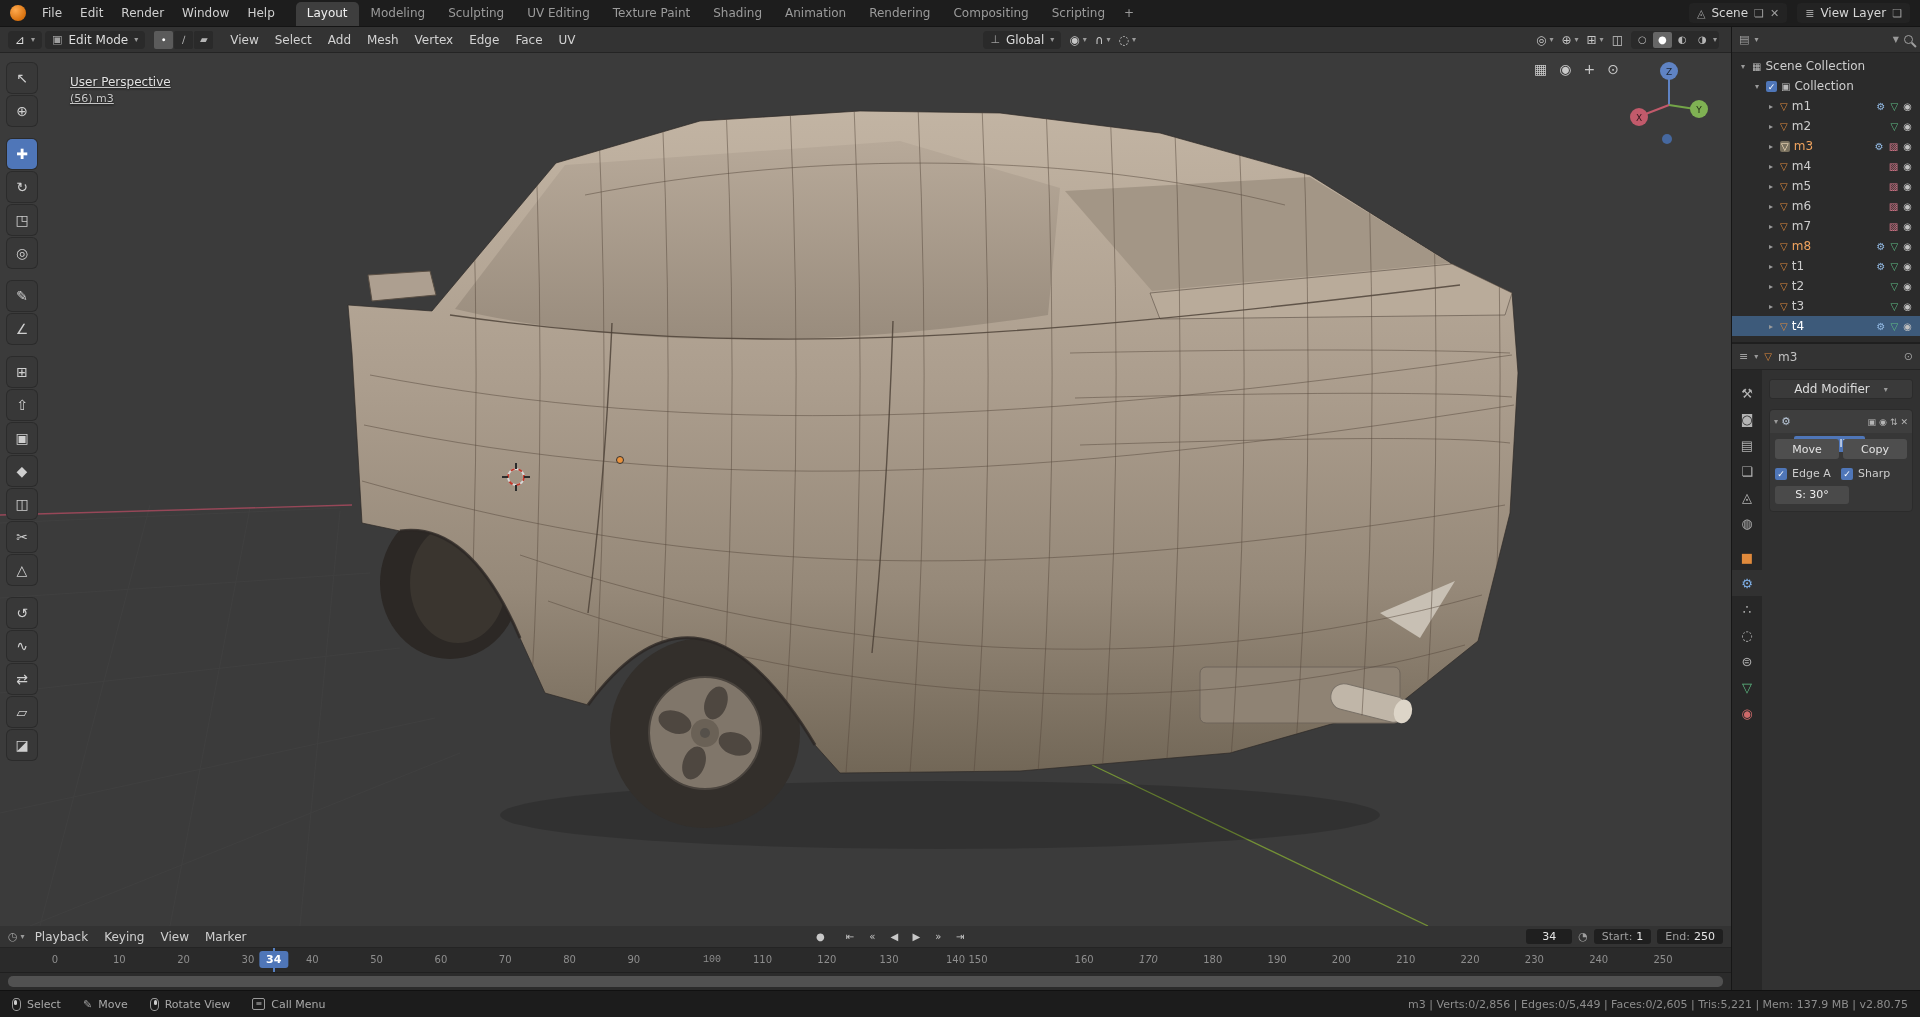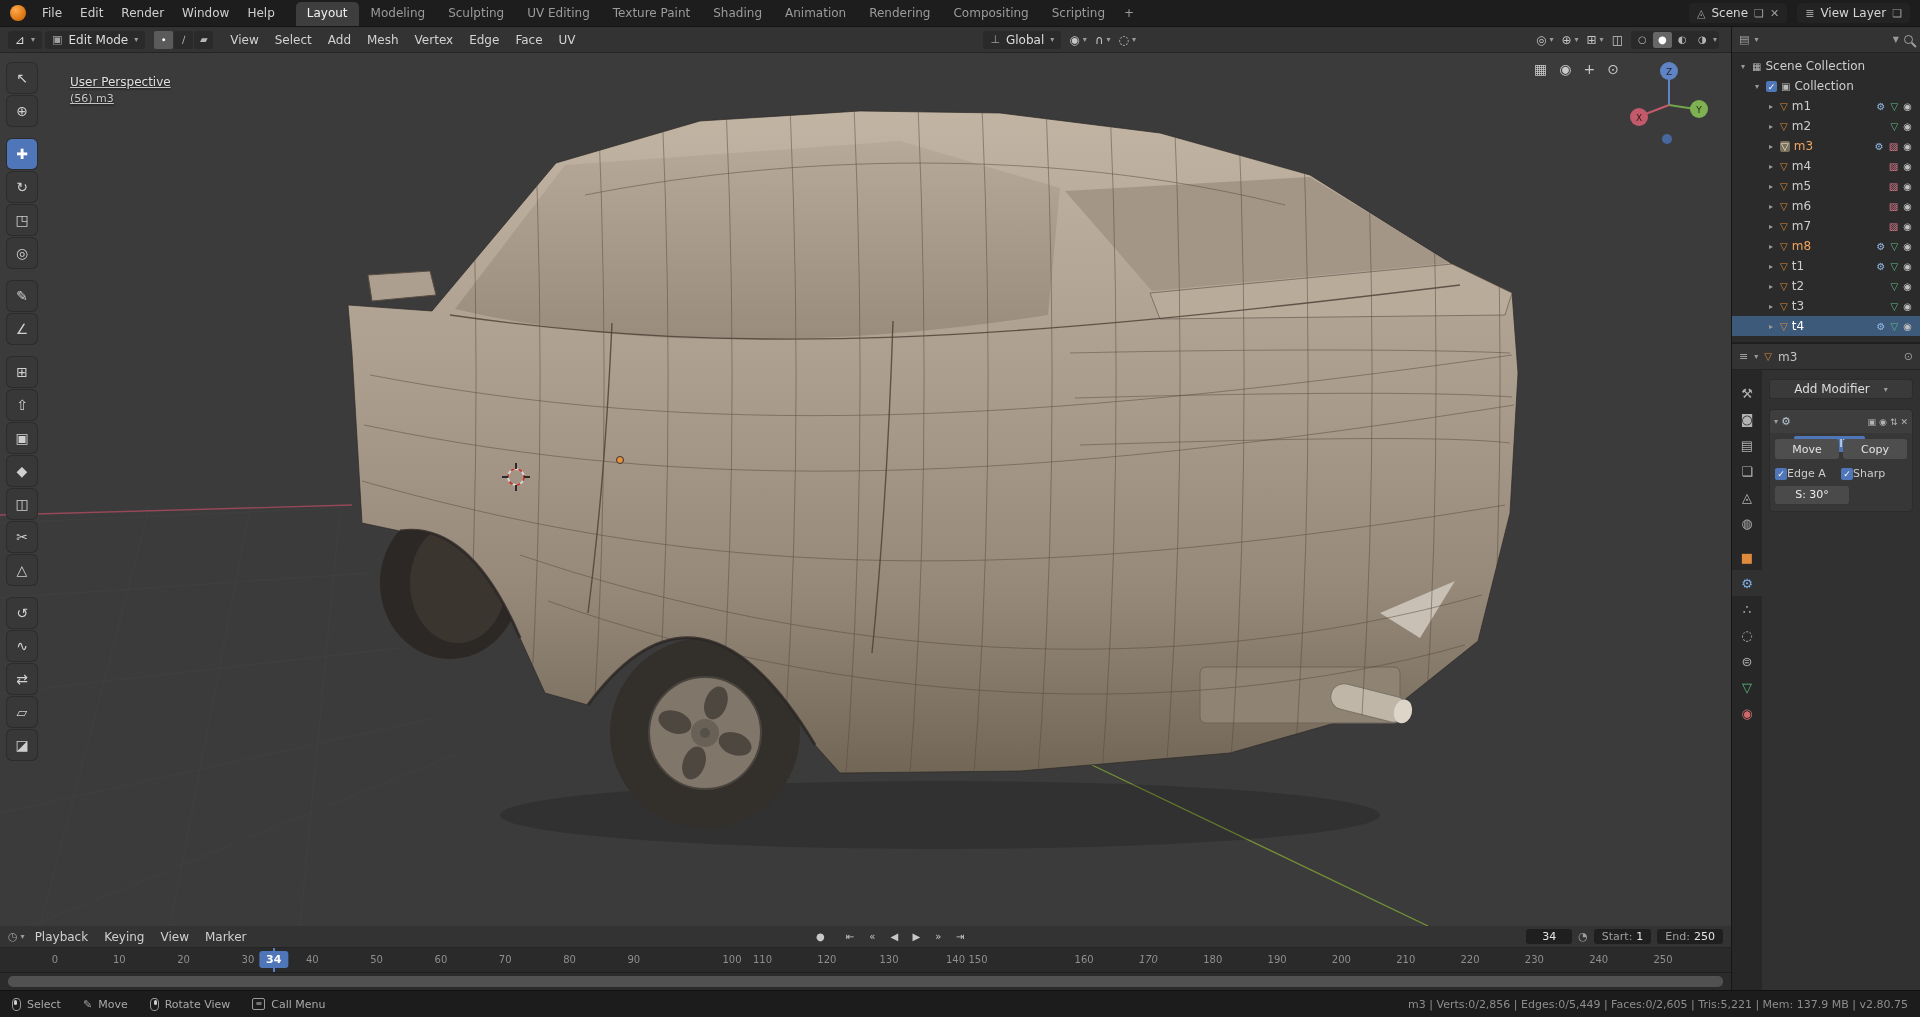--- a/index.html
+++ b/index.html
@@ -113,21 +113,21 @@
   .pr-content { flex:1; background:#313131; padding:9px 7px; }
   #add-mod { height:20px; background:#3a3a3a; border:1px solid #2b2b2b; border-radius:3px; display:flex; align-items:center; justify-content:center; gap:14px; color:#dcdcdc; }
   #mod-box { margin-top:10px; background:#373737; border:1px solid #2b2b2b; border-radius:4px; padding-bottom:7px; }
   .mod-head { height:23px; display:flex; align-items:center; gap:3px; padding:0 4px; background:#3e3e3e; border-radius:4px 4px 0 0; }
   .mico { font-size:11px; color:#b9c7d8; }
   .mod-name { flex:1; min-width:0; background:#4f76b8; color:#fff; border-radius:2px; font-size:11px; padding:1px 4px; height:16px; line-height:14px; overflow:hidden; white-space:nowrap;margin-top:44px; }
   .mtog { font-size:9px; color:#b5b5b5; }
   .mod-btns { display:flex; gap:4px; padding:6px 5px 2px; }
   .pbtn { flex:1; height:20px; background:#4e4e4e; border-radius:3px; font-size:11px; color:#e2e2e2; }
   .mod-checks { display:flex; padding:6px 5px 0; }
-  .chk { flex:1; display:flex; align-items:center; font-size:11px; color:#cccccc; }
+  .chk { flex:1; display:flex; gap:5px; align-items:center; font-size:11px; color:#cccccc; }
   .mod-angle { padding:6px 5px 0; }
   .num-field { display:block; width:74px; height:18px; background:#4a4a4a; border-radius:3px; font-size:11px; color:#eeeeee; text-align:center; line-height:18px; }
 </style>
 </head>
 <body>
 
 <div id="app">
 
   <header id="topbar">
     <span id="logo"></span>
@@ -481,21 +481,21 @@
         <span class="tick" style="left: 55px;">0</span>
         <span class="tick" style="left: 119.32px;">10</span>
         <span class="tick" style="left: 183.64px;">20</span>
         <span class="tick" style="left: 247.96px;">30</span>
         <span class="tick" style="left: 312.28px;">40</span>
         <span class="tick" style="left: 376.6px;">50</span>
         <span class="tick" style="left: 440.92px;">60</span>
         <span class="tick" style="left: 505.24px;">70</span>
         <span class="tick" style="left: 569.56px;">80</span>
         <span class="tick" style="left: 633.88px;">90</span>
-        <span class="tick" style="left: 732px;">100</span>
+        <span class="tick" style="left: 712px; font-family: Liberation Mono, monospace;">100</span>
         <span class="tick" style="left: 762.52px;">110</span>
         <span class="tick" style="left: 826.84px;">120</span>
         <span class="tick" style="left: 889px;">130</span>
         <span class="tick" style="left: 955.48px;">140</span>
         <span class="tick" style="left: 978px;">150</span>
         <span class="tick" style="left: 1084.12px;">160</span>
         <span class="tick" style="left: 1148.44px; font-style: italic;">170</span>
         <span class="tick" style="left: 1212.76px;">180</span>
         <span class="tick" style="left: 1277.08px;">190</span>
         <span class="tick" style="left: 1341.4px;">200</span>

